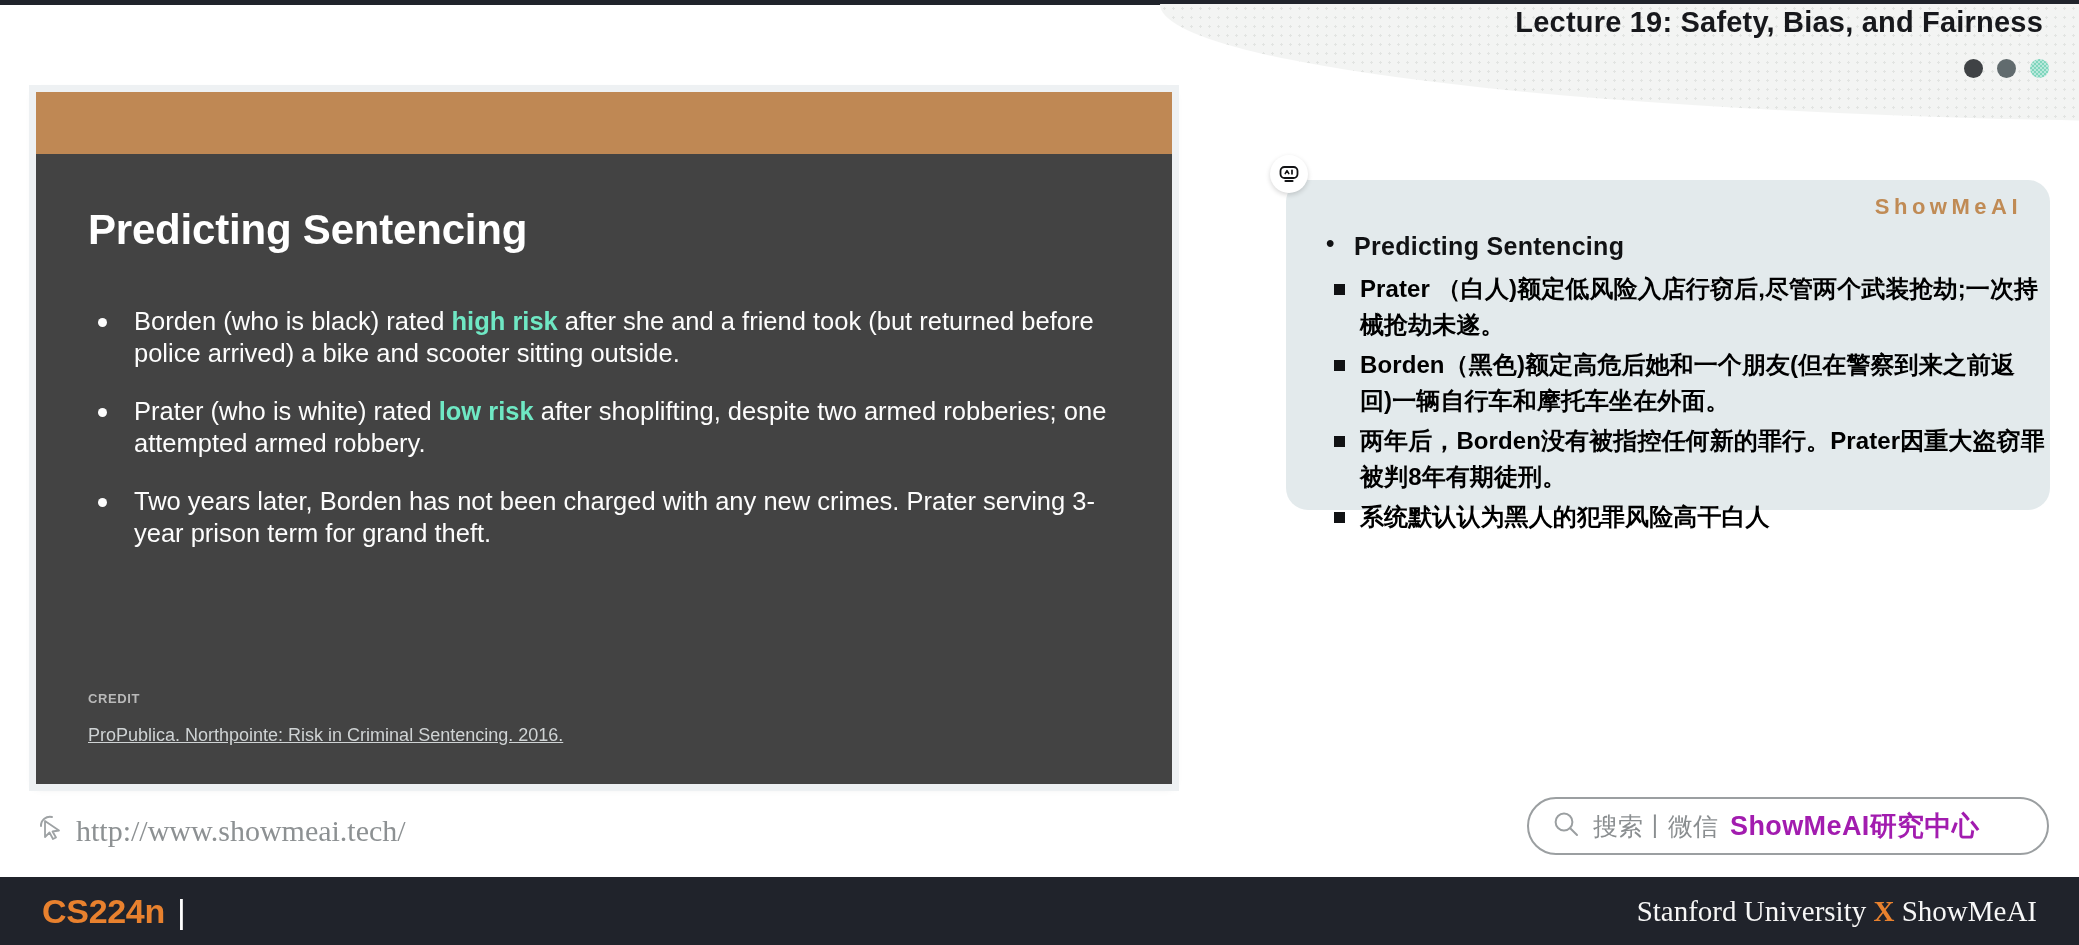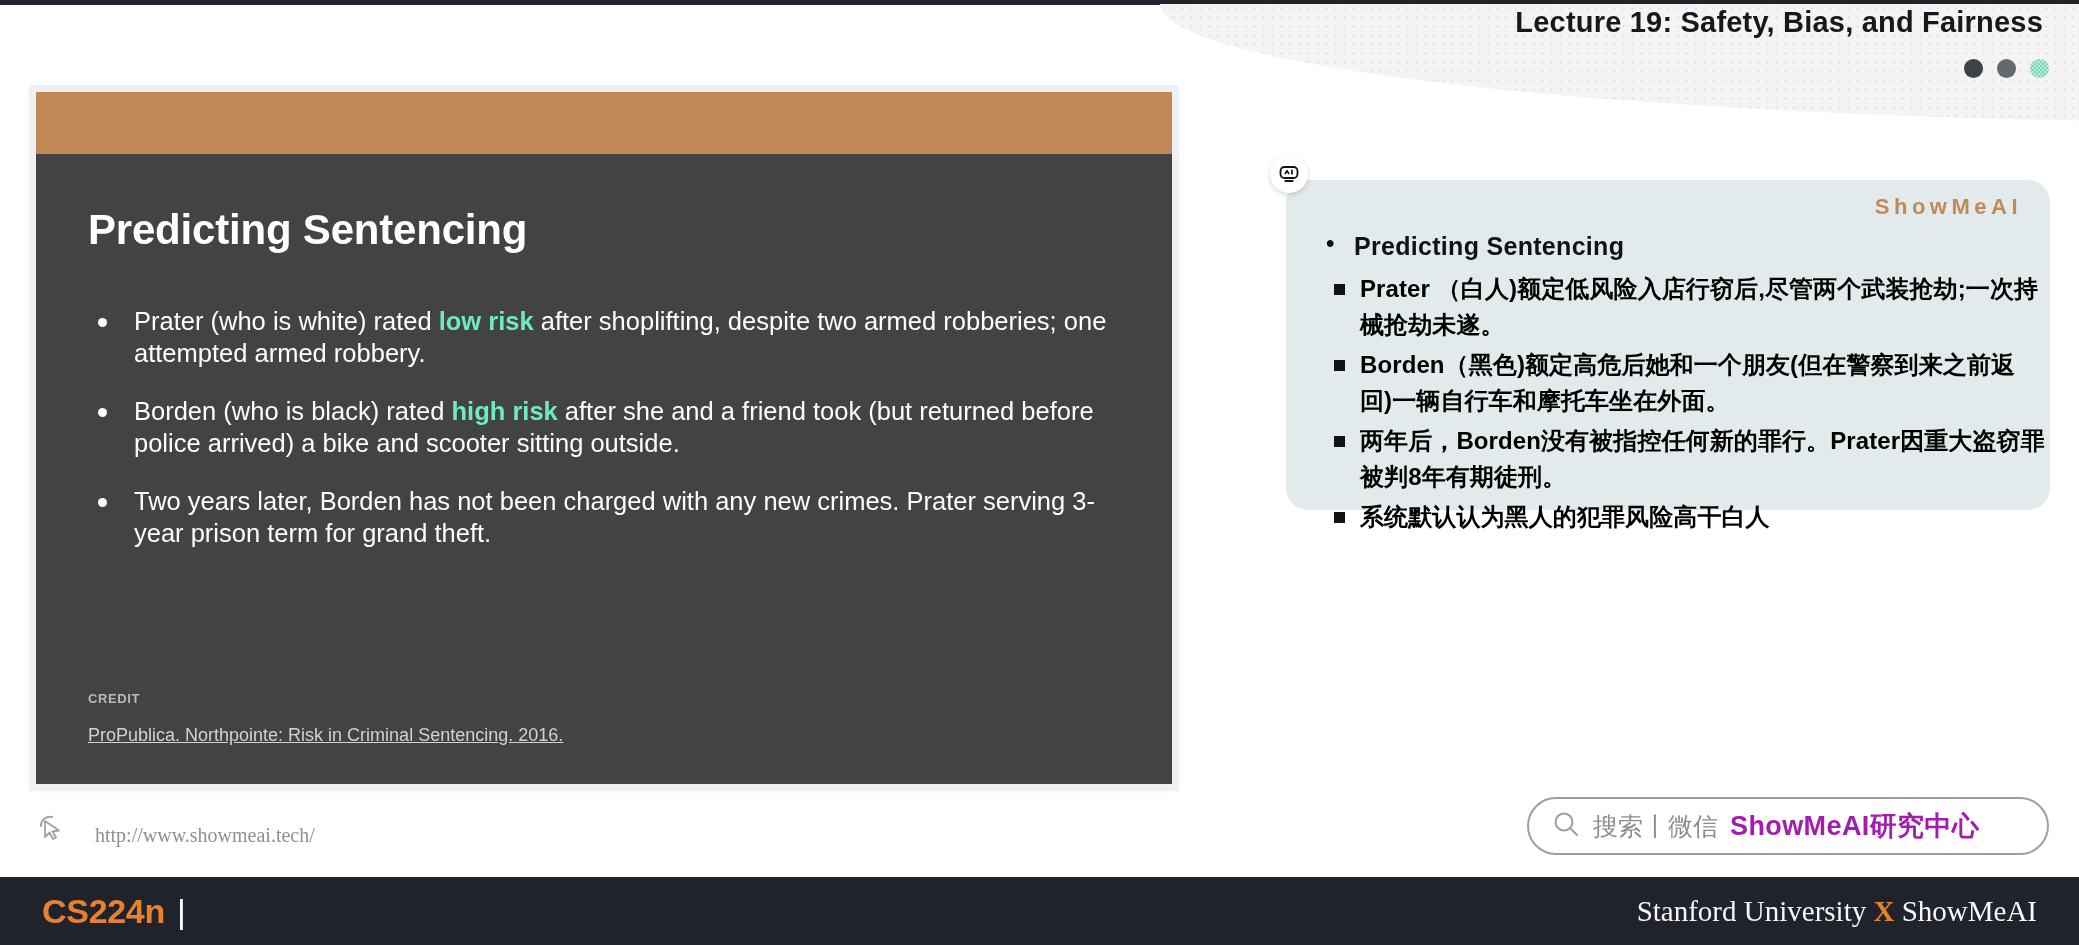--- a/index.html
+++ b/index.html
@@ -210,24 +210,24 @@
     height: 11px;
     background: #111214;
   }
 
   
   .site-url {
     position: absolute;
     left: 36px;
     top: 812px;
     display: flex;
-    align-items: flex-end;
-    gap: 29px;
+    align-items: center;
+    gap: 10px;
     color: #8d9193;
-    font-size: 20px;
+    font-size: 30px;
     font-family: "Liberation Serif", serif;
   }
 
   .search-pill {
     position: absolute;
     right: 30px;
     top: 797px;
     width: 522px;
     height: 58px;
     border: 2px solid #9b9fa1;
@@ -296,24 +296,24 @@
   <span class="dot d3"></span>
 </div>
 
 <div class="slide">
   <div class="slide-topbar"></div>
 
   <h1 class="slide-title">Predicting Sentencing</h1>
 
   <ul class="slide-bullets">
     <li>
-      <span>Prater (who is white) rated </span><span class="hl">low risk</span><span> after shoplifting, despite two armed robberies; one attempted armed robbery.</span>
+      <span>Borden (who is black) rated </span><span class="hl">high risk</span><span> after she and a friend took (but returned before police arrived) a bike and scooter sitting outside.</span>
     </li>
     <li>
-      <span>Borden (who is black) rated </span><span class="hl">high risk</span><span> after she and a friend took (but returned before police arrived) a bike and scooter sitting outside.</span>
+      <span>Prater (who is white) rated </span><span class="hl">low risk</span><span> after shoplifting, despite two armed robberies; one attempted armed robbery.</span>
     </li>
     <li>
       <span>Two years later, Borden has not been charged with any new crimes. Prater serving 3-year prison term for grand theft.</span>
     </li>
   </ul>
 
   <div class="credit-block">
     <div class="credit-label">CREDIT</div>
     <a class="credit-link" href="#">ProPublica. Northpointe: Risk in Criminal Sentencing. 2016.</a>
   </div>

